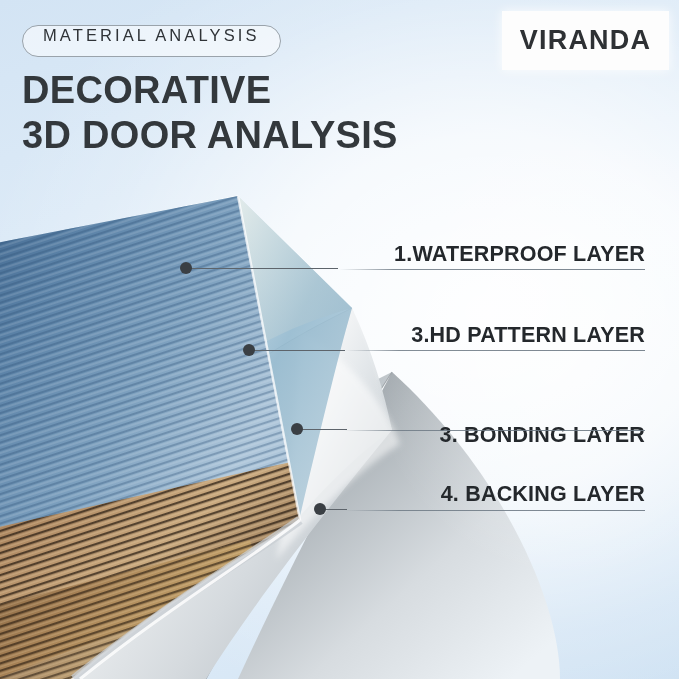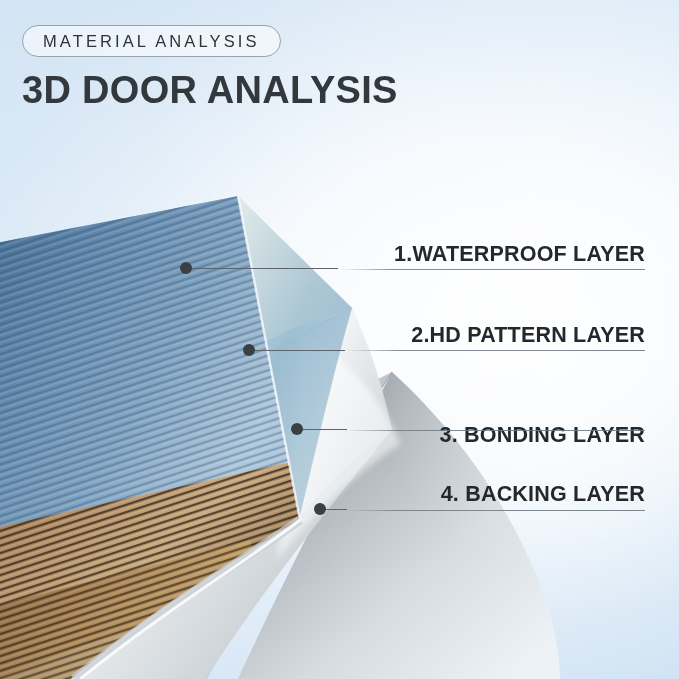--- a/index.html
+++ b/index.html
@@ -20,21 +20,21 @@
 
   
   .badge {
     position: absolute;
     left: 22px;
     top: 25px;
     height: 32px;
     box-sizing: border-box;
     padding: 0 20px;
     display: flex;
-    align-items: center;
+    align-items: flex-start;
     border: 1.6px solid #9aa3ab;
     border-radius: 18px;
     background: rgba(255,255,255,0.55);
     font-size: 16.5px;
     letter-spacing: 3.1px;
     color: #2f3337;
     white-space: nowrap;
   }
 
   .headline {
@@ -256,33 +256,37 @@
     </g>
 
     <rect x="300" y="150" width="379" height="430" fill="url(#glowR)" opacity="0.5"></rect>
   </svg>
 
   <div class="badge">
     <span>MATERIAL ANALYSIS</span>
   </div>
 
   <div class="headline">
+    <span class="l1">DECORATIVE</span>
     <span class="l2">3D DOOR ANALYSIS</span>
   </div>
 
+  <div class="logo-box">
+    <span class="logo-text">VIRANDA</span>
+  </div>
 
   <div id="callouts">
       <div class="callout">
         <div class="label" style="top: 242px; text-align: right;">1.WATERPROOF LAYER</div>
         <div class="rule" style="top: 269px; width: 306px;"></div>
         <div class="leader" style="top: 268px; left: 186px; width: 152px;"></div>
         <div class="dot" style="top: 268px; left: 186px; background: rgb(58, 63, 68);"></div>
       </div>
       <div class="callout">
-        <div class="label" style="top: 323px;">2.HD PATTERN LAYER</div>
+        <div class="label" style="top: 323px;">3.HD PATTERN LAYER</div>
         <div class="rule" style="top: 350px; width: 300px;"></div>
         <div class="leader" style="top: 350px; left: 249px; width: 96px;"></div>
         <div class="dot" style="top: 350px; left: 249px; background: rgb(58, 63, 68);"></div>
       </div>
       <div class="callout">
         <div class="label" style="top: 423px;">3. BONDING LAYER</div>
         <div class="rule" style="top: 430px; width: 301px;"></div>
         <div class="leader" style="top: 429px; left: 297px; width: 50px;"></div>
         <div class="dot" style="top: 429px; left: 297px; background: rgb(58, 63, 68);"></div>
       </div>

